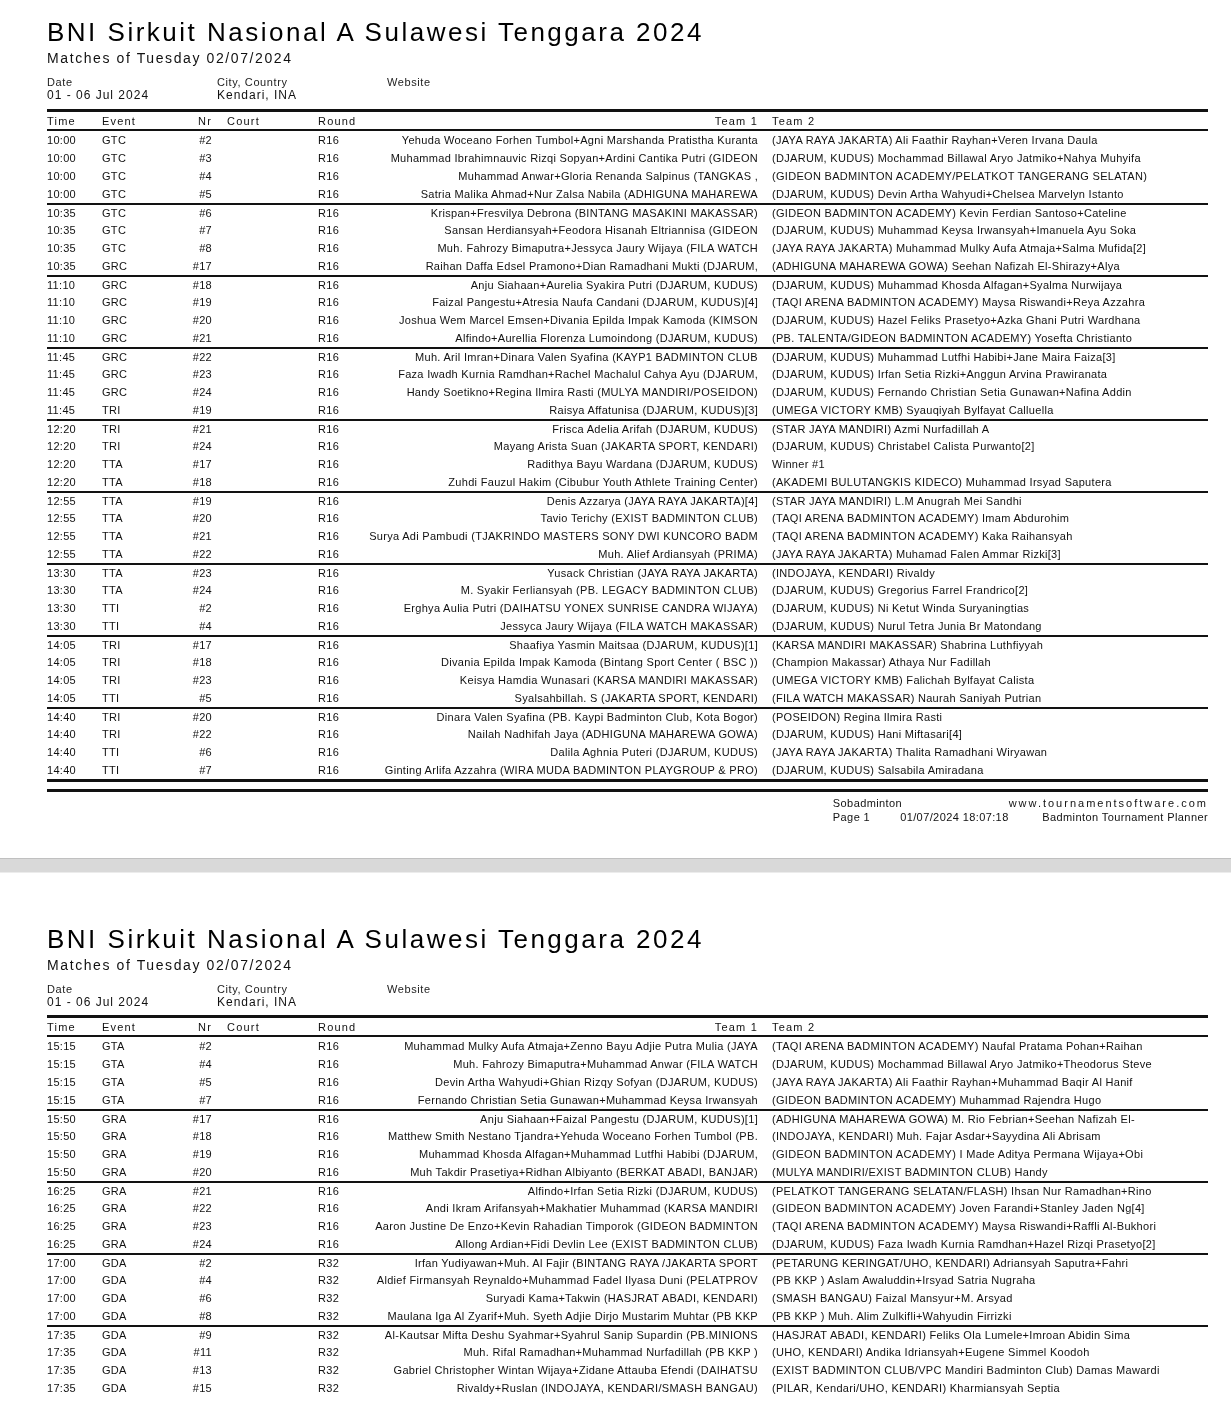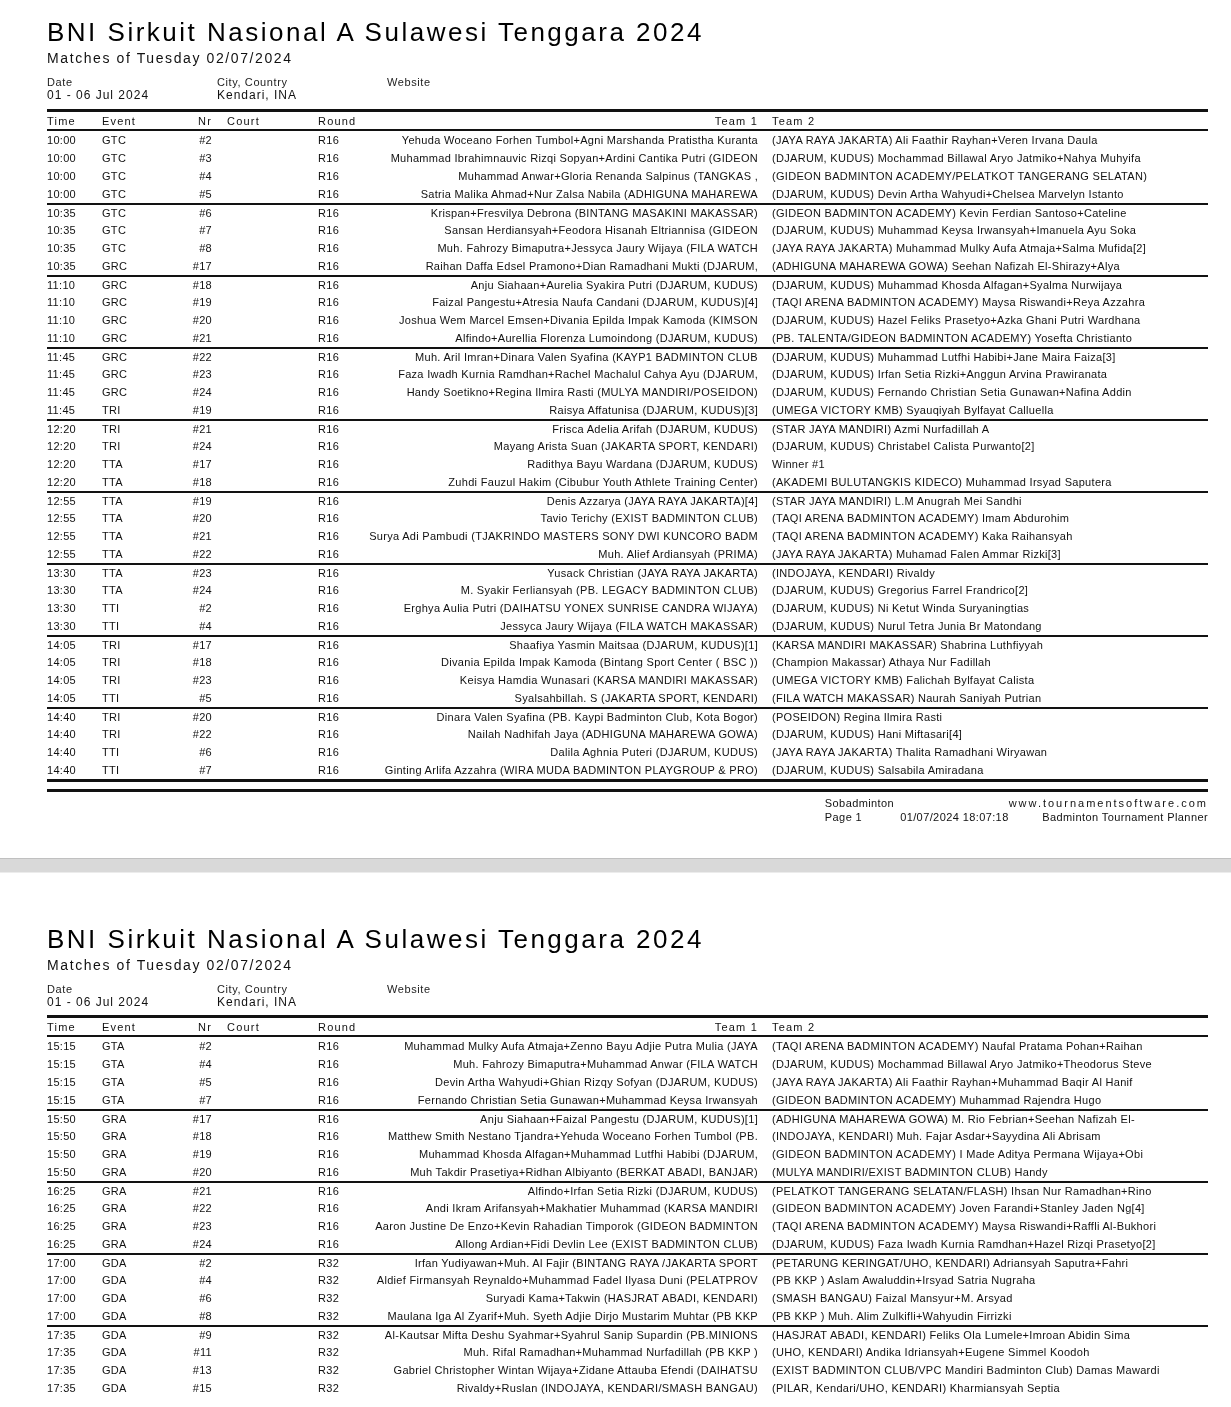--- a/index.html
+++ b/index.html
@@ -39,21 +39,21 @@
   .c-event{width:80px;}
   .c-nr{width:30px;text-align:right;}
   .c-court{width:58px;box-sizing:border-box;padding-left:15px;}
   .c-round{width:48px;padding-left:48px;}
   .c-t1{width:392px;text-align:right;}
   .c-t2{flex:1 1 auto;box-sizing:border-box;padding-left:14px;}
 
   .footer-sep{margin-top:7px;border-top:3px solid #121212;}
   .footer{display:flex;justify-content:flex-end;margin-top:4px;font-size:11px;letter-spacing:.4px;}
   .footer .line{line-height:14px;}
-  .footer .left .pagenum{display:inline-block;margin-right:38px;}
+  .footer .left .pagenum{display:inline-block;margin-right:30px;}
   .footer .right{text-align:right;}
   .footer .right .site{letter-spacing:2px;}
 
   .page-sep{position:absolute;left:0;top:858px;width:1231px;height:15px;
     background:#d9d9d9;border-top:1px solid #c0c0c0;border-bottom:1px solid #ececec;box-sizing:border-box;}
 </style>
 </head>
 <body>
 
 <div class="page" id="page1">

